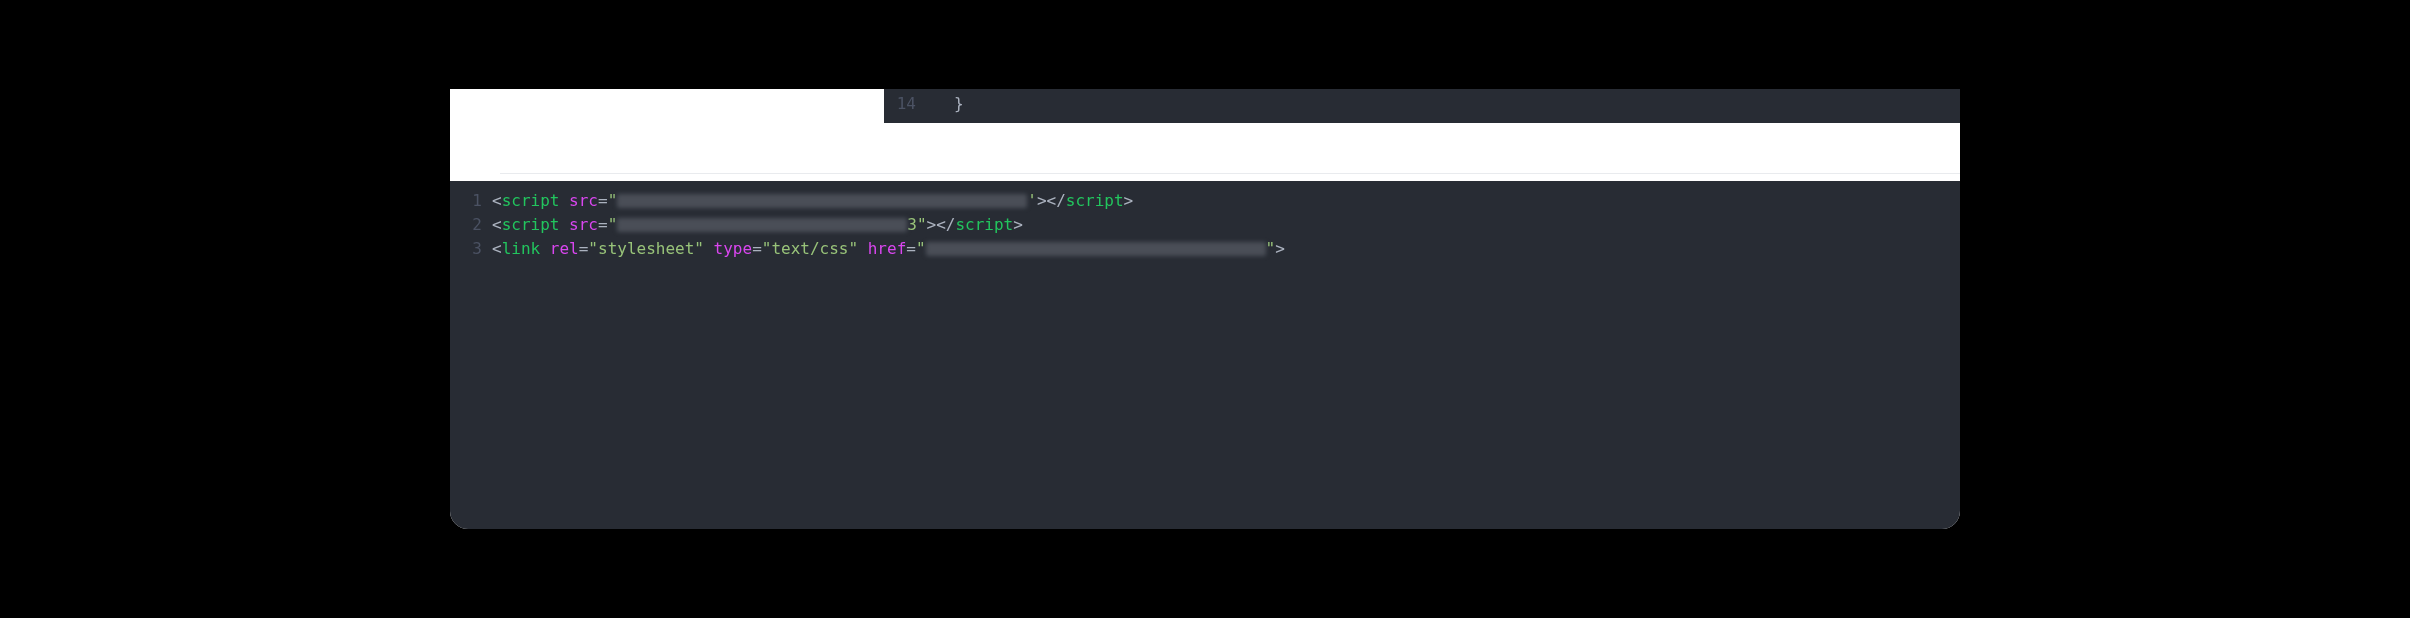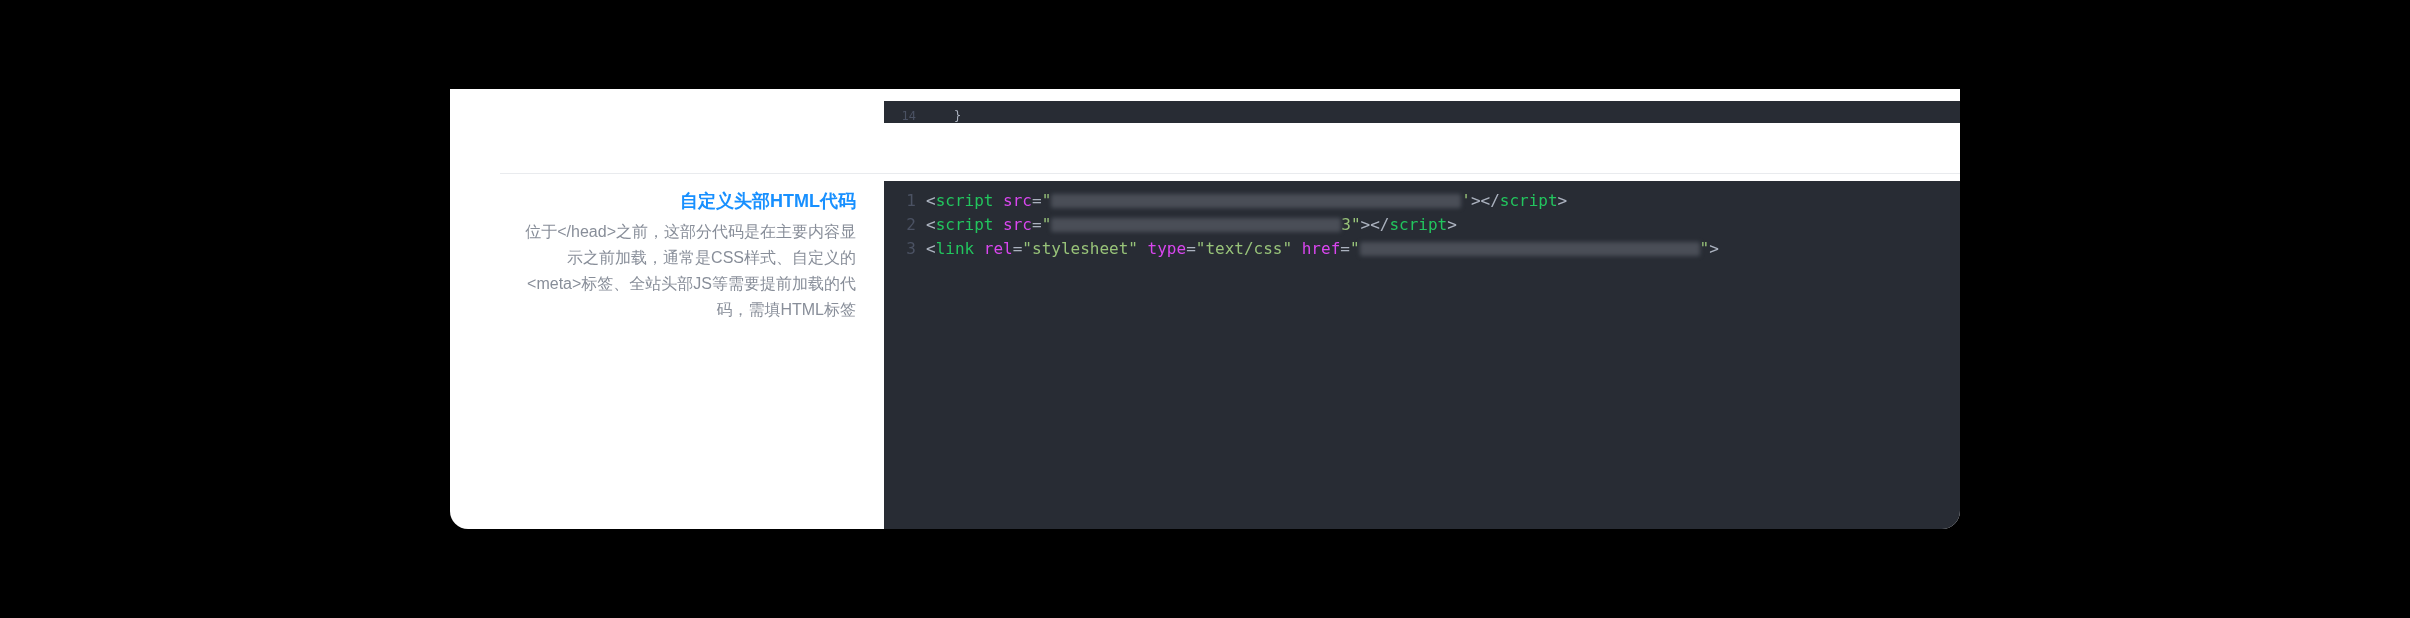--- a/index.html
+++ b/index.html
@@ -17,27 +17,27 @@
     height: 440px;
     background: #fff;
     border-radius: 0 0 18px 18px;
     overflow: hidden;
     box-shadow: 0 8px 30px rgba(0,0,0,0.5);
     margin: 0 auto;
     position: relative;
   }
   .top-editor {
     position: absolute;
-    top: 12px;
+    top: 0;
     left: 434px;
     right: 0;
     height: 34px;
     background: #282C34;
     font-family: "SFMono-Regular", Menlo, Consolas, monospace;
-    font-size: 12px;
+    font-size: 16px;
     line-height: 22px;
     color: #abb2bf;
     padding-top: 4px;
   }
   .top-editor .line { display: flex; }
   .top-editor .ln {
     width: 30px;
     text-align: right;
     color: #4B5263;
     padding-right: 0;
@@ -137,24 +137,20 @@
       <span class="ln">14</span>
       <span class="code brace">}</span>
     </div>
   </div>
 
   <div class="divider-area">
     <div class="hr-line"></div>
   </div>
 
   <div class="main">
-    <div class="sidebar">
-      <div class="sb-title">自定义头部HTML代码</div>
-      <div class="sb-desc">位于&lt;/head&gt;之前，这部分代码是在主要内容显示之前加载，通常是CSS样式、自定义的&lt;meta&gt;标签、全站头部JS等需要提前加载的代码，需填HTML标签</div>
-    </div>
 
     <div class="editor">
       <div class="line">
         <span class="ln">1</span>
         <span class="code">
           <span class="p">&lt;</span><span class="tag">script</span><span class="p"> </span><span class="attr">src</span><span class="eq">=</span><span class="str">"</span><span class="blur w1"></span><span class="str">'</span><span class="p">&gt;</span><span class="p">&lt;/</span><span class="tag">script</span><span class="p">&gt;</span>
         </span>
       </div>
       <div class="line">
         <span class="ln">2</span>

